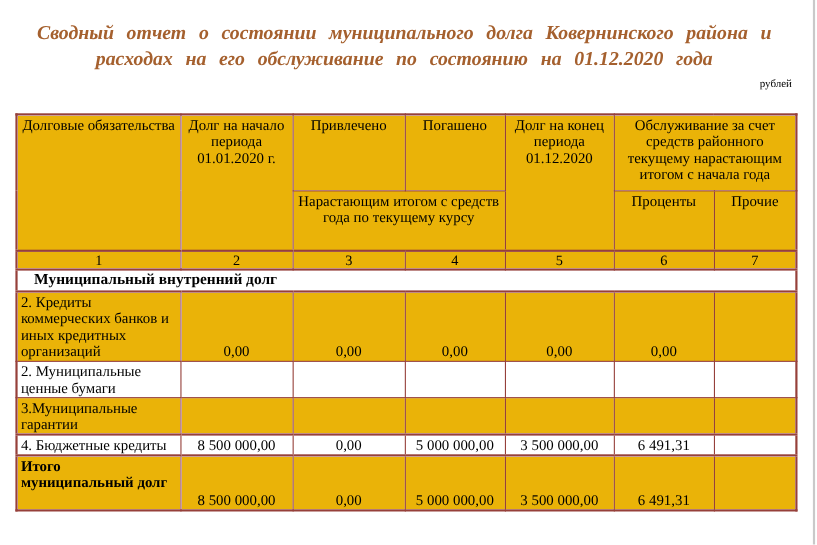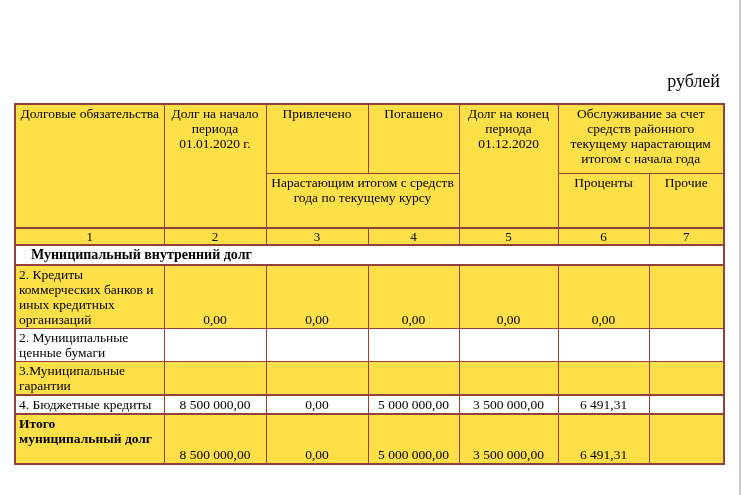--- a/index.html
+++ b/index.html
@@ -21,51 +21,53 @@
     text-align: center;
     font-style: italic;
     font-weight: bold;
     font-size: 18px;
     line-height: 24px;
     color: #A5602E;
     word-spacing: 7px;
   }
   .units {
     position: absolute; top: 71px; right: 23px;
-    font-size: 18px;
+    font-size: 10px;
   }
   table.debt {
     position: absolute; top: 103px; left: 14px;
     width: 709px;
     border-collapse: collapse;
     table-layout: fixed;
     font-size: 13.5px;
     line-height: 15px;
     border: 2px solid #96403A;
   }
   table.debt td {
     border: 1px solid #96403A;
     padding: 1px 3px;
     vertical-align: top;
     overflow: hidden;
   }
   tr.thick td { border-top-width: 2px; }
-  .shaded { background: #fde047; }
+  .shaded { background: #eab308; }
   .c { text-align: center; }
   .val { text-align: center; vertical-align: bottom !important; white-space: nowrap; }
   .b { font-weight: bold; }
   tr.nums td { line-height: 13px; font-size: 13px; }
   tr.section td { font-size: 14px; line-height: 16px; padding-left: 15px; }
 </style>
 </head>
 <body>
 
 <div class="window-edge"></div>
 
 <div class="doc-title">
+  <div>Сводный  отчет  о  состоянии  муниципального  долга  Ковернинского  района  и</div>
+  <div>расходах  на  его  обслуживание  по  состоянию на  01.12.2020 года</div>
 </div>
 
 <div class="units">рублей</div>
 
 <table class="debt">
   <colgroup>
     <col style="width:149px">
       <col style="width:102px">
       <col style="width:102px">
     <col style="width:91px">

